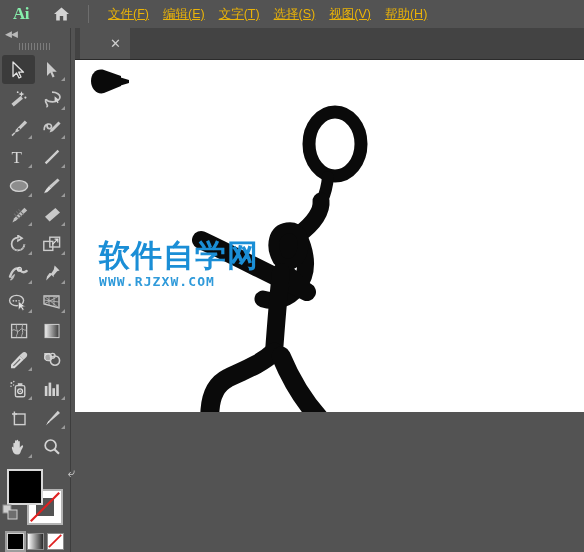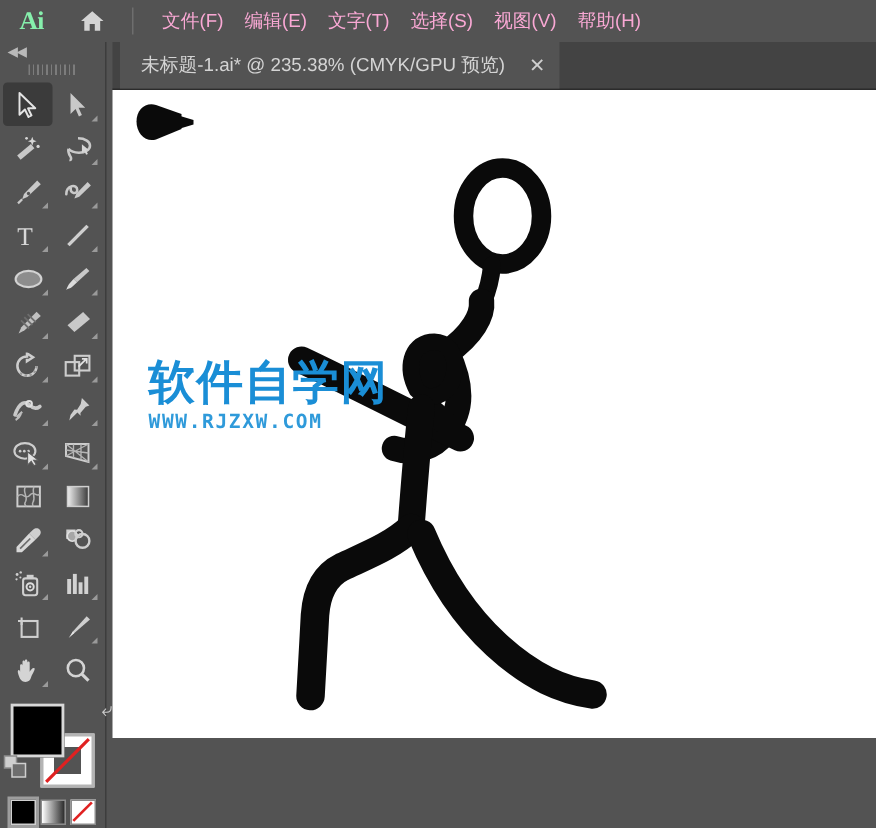--- a/index.html
+++ b/index.html
@@ -53,25 +53,26 @@
     height: 18px;
     background: #6e6e6e;
     margin: 0 6px 0 12px;
   }
   .menu-items {
     display: flex;
     align-items: center;
     margin-left: 6px;
   }
   .menu-item {
-    color: #f9a8d4;
+    color: #eab308;
     font-size: 12.5px;
     padding: 3px 7px;
     white-space: nowrap;
     cursor: default;
+    text-decoration: underline;
   }
 
   
   .tabstrip {
     position: absolute;
     left: 75px; top: 28px;
     width: 509px; height: 32px;
     background: #434343;
     border-bottom: 1px solid #2b2b2b;
     box-sizing: border-box;
@@ -217,21 +218,21 @@
     box-sizing: border-box;
     position: relative;
     cursor: pointer;
   }
   .mode-sw.sel { outline: 2px solid #9d9d9d; outline-offset: 0px; }
 
   
   .canvas {
     position: absolute;
     left: 75px; top: 60px;
-    width: 509px; height: 432px;
+    width: 509px; height: 352px;
     background: #ffffff;
     overflow: hidden;
   }
   .artwork {
     position: absolute;
     left: 0; top: 0;
     width: 509px; height: 492px;
   }
   .watermark {
     position: absolute;
@@ -276,21 +277,20 @@
       <div class="menu-item">编辑(E)</div>
       <div class="menu-item">文字(T)</div>
       <div class="menu-item">选择(S)</div>
       <div class="menu-item">视图(V)</div>
       <div class="menu-item">帮助(H)</div>
     </div>
   </div>
 
   <div class="tabstrip">
     <div class="tab">
-      <span class="tab-label">未标题-1.ai* @ 235.38% (CMYK/GPU 预览)</span>
       <span class="tab-close">✕</span>
     </div>
   </div>
 
   <div class="toolpanel">
 
     <div class="tp-header">
       <span class="tp-collapse">◀◀</span>
     </div>
     <div class="tp-grip">

